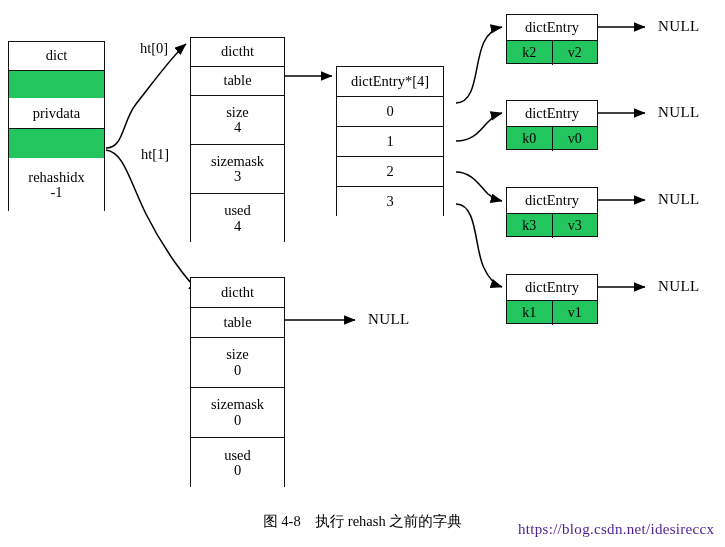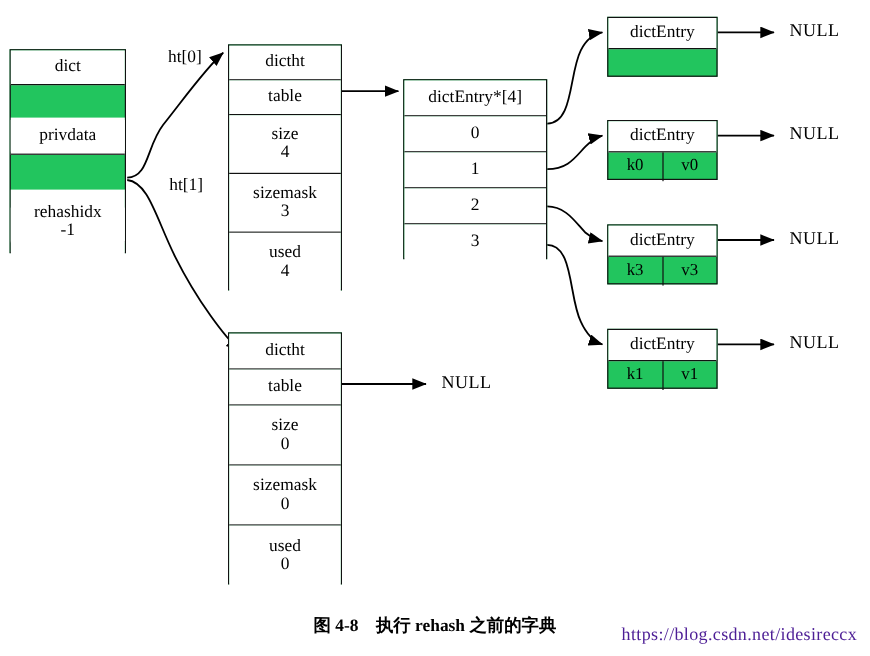--- a/index.html
+++ b/index.html
@@ -135,21 +135,21 @@
     <div class="cell last" style="top:160px;height:50px;">
       <span>used</span>
       <span class="v">0</span>
     </div>
   </div>
 
   <div class="nulltxt" style="left:368px;top:311px;">
     <span>NULL</span>
   </div>
 
-  <div class="box" style="left:336px;top:66px;width:120px;height:150px;">
+  <div class="box" style="left:336px;top:66px;width:108px;height:150px;">
     <div class="cell" style="top:0;height:30px;">
       <span>dictEntry*[4]</span>
     </div>
     <div class="cell" style="top:30px;height:30px;">
       <span>0</span>
     </div>
     <div class="cell" style="top:60px;height:30px;">
       <span>1</span>
     </div>
     <div class="cell" style="top:90px;height:30px;">
@@ -157,20 +157,24 @@
     </div>
     <div class="cell last" style="top:120px;height:30px;">
       <span>3</span>
     </div>
   </div>
 
   <div class="box" style="left:506px;top:14px;width:92px;height:50px;">
     <div class="cell" style="top:0;height:26px;">
       <span>dictEntry</span>
     </div>
+    <div class="kvrow" style="top:26px;height:24px;">
+      <div class="kv first">k2</div>
+      <div class="kv">v2</div>
+    </div>
   </div>
   <div class="nulltxt" style="left:658px;top:18px;">
     <span>NULL</span>
   </div>
 
   <div class="box" style="left:506px;top:100px;width:92px;height:50px;">
     <div class="cell" style="top:0;height:26px;">
       <span>dictEntry</span>
     </div>
     <div class="kvrow" style="top:26px;height:24px;">
@@ -201,17 +205,17 @@
     </div>
     <div class="kvrow" style="top:26px;height:24px;">
       <div class="kv first">k1</div>
       <div class="kv">v1</div>
     </div>
   </div>
   <div class="nulltxt" style="left:658px;top:278px;">
     <span>NULL</span>
   </div>
 
-  <div id="caption" style="top:512px;font-weight:bold;">图 4-8　执行 rehash 之前的字典</div>
+  <div id="caption" style="top:512px;">图 4-8　执行 rehash 之前的字典</div>
 
   <div id="watermark" style="left:478px;top:521px;">https://blog.csdn.net/idesireccx</div>
 
 </div>
 
 </body></html>

